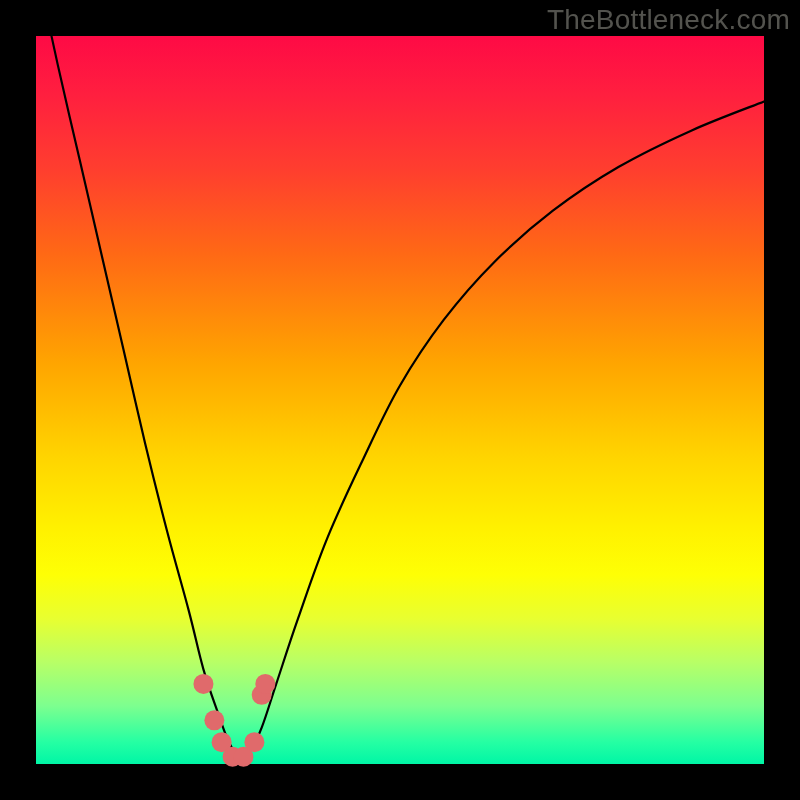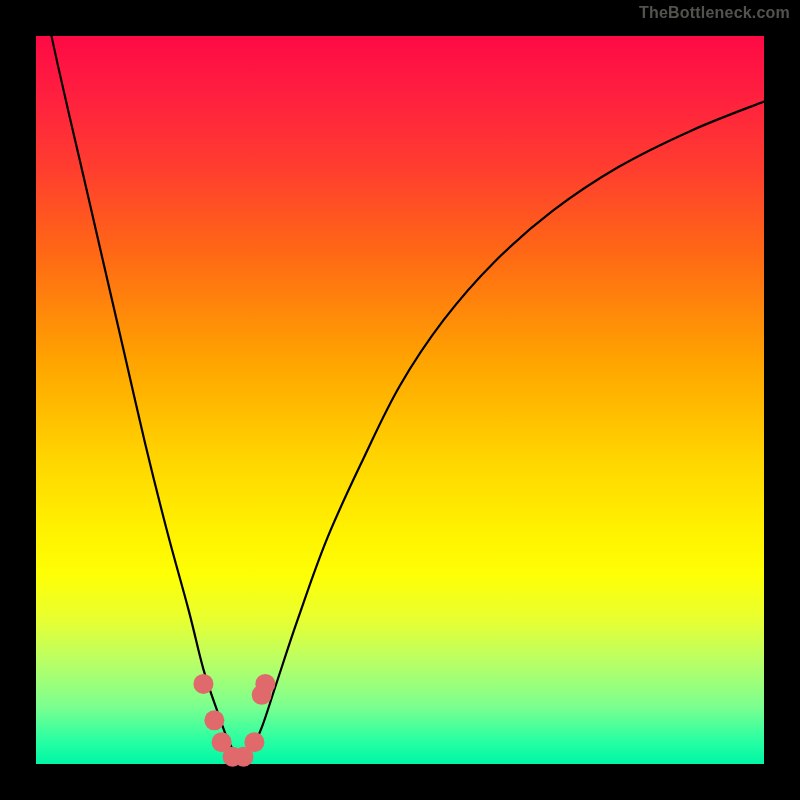--- a/index.html
+++ b/index.html
@@ -17,22 +17,22 @@
     top: 0;
     width: 800px;
     height: 800px;
     background: #000;
   }
   .attribution {
     position: absolute;
     top: 4px;
     right: 10px;
     color: #53534e;
-    font-size: 16px;
-    font-weight: 700;
+    font-size: 28px;
+    font-weight: 400;
     letter-spacing: 0.2px;
     font-family: Arial, Helvetica, sans-serif;
   }
   .plot-area {
     position: absolute;
     left: 36px;
     top: 36px;
     width: 728px;
     height: 728px;
     

